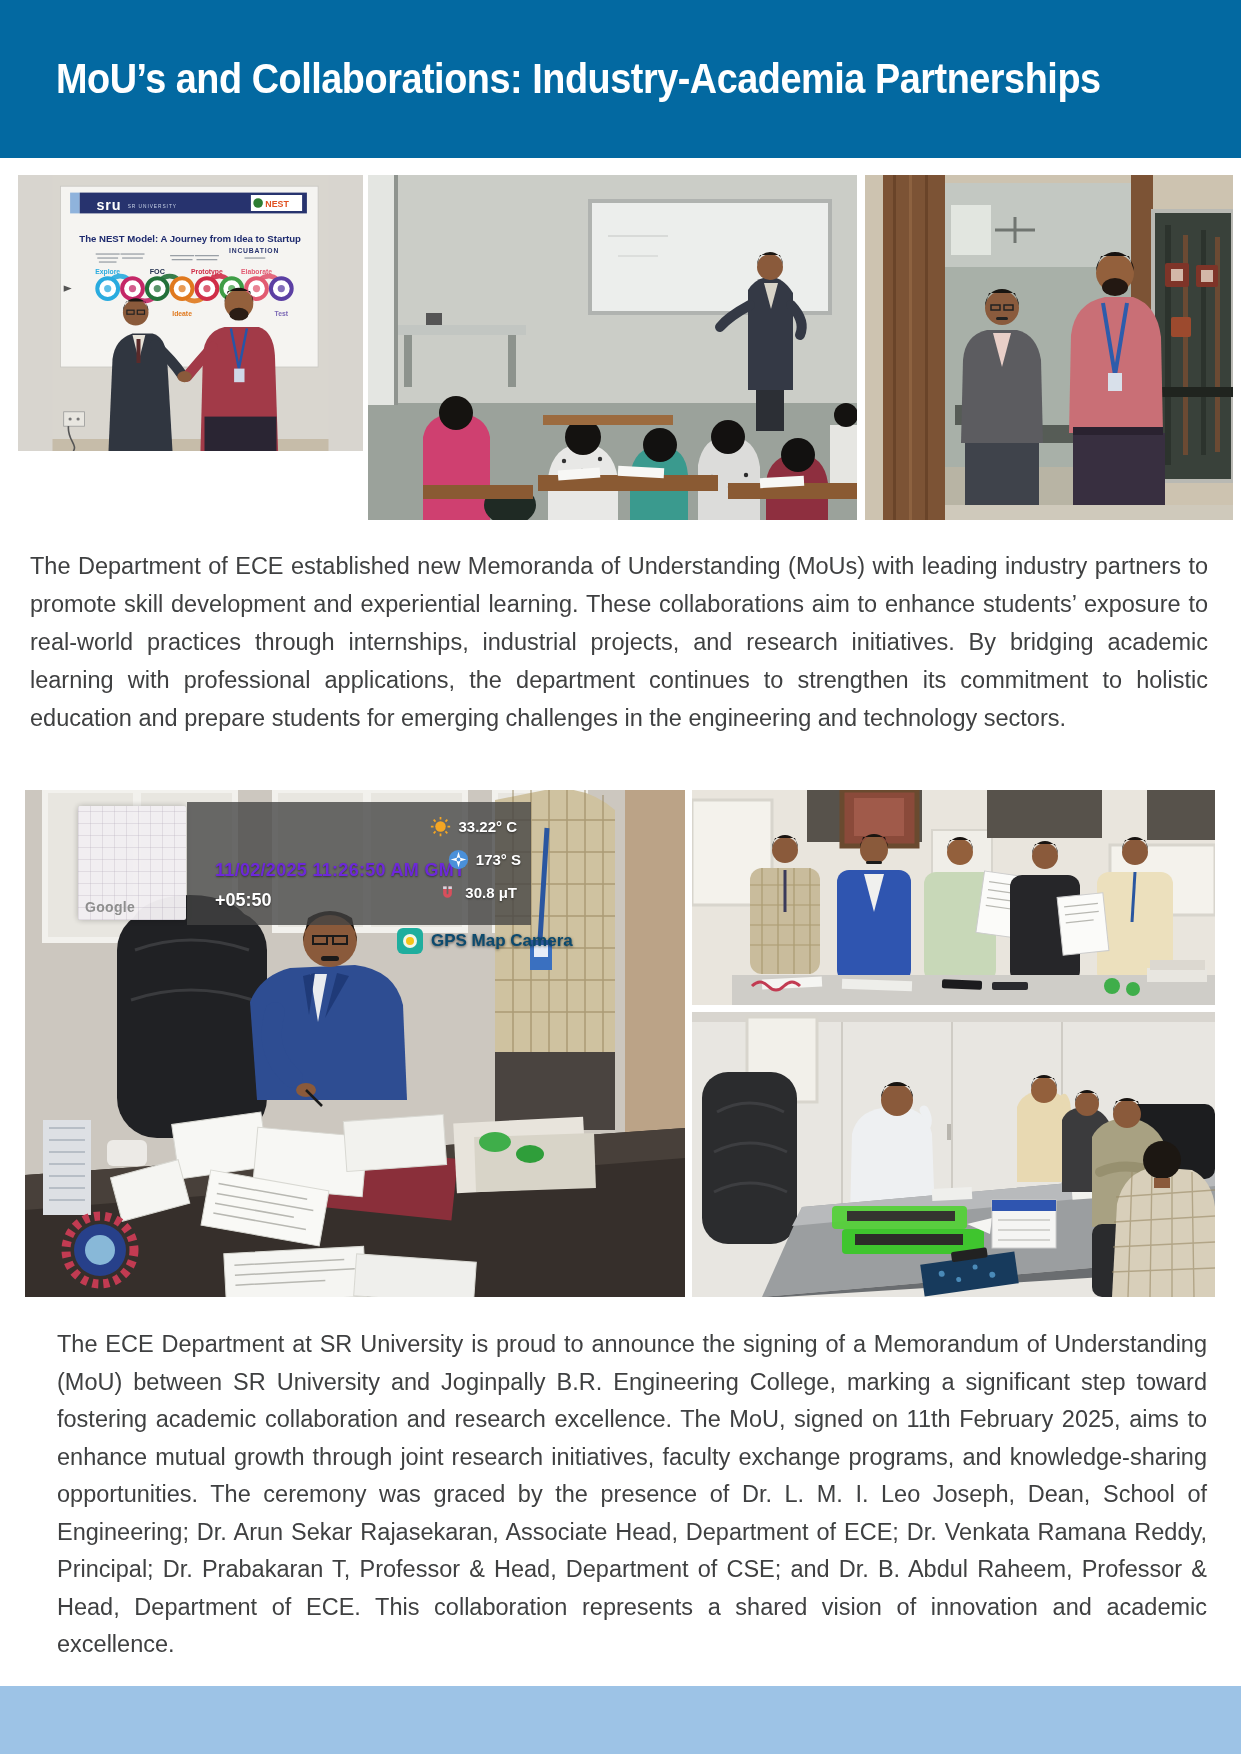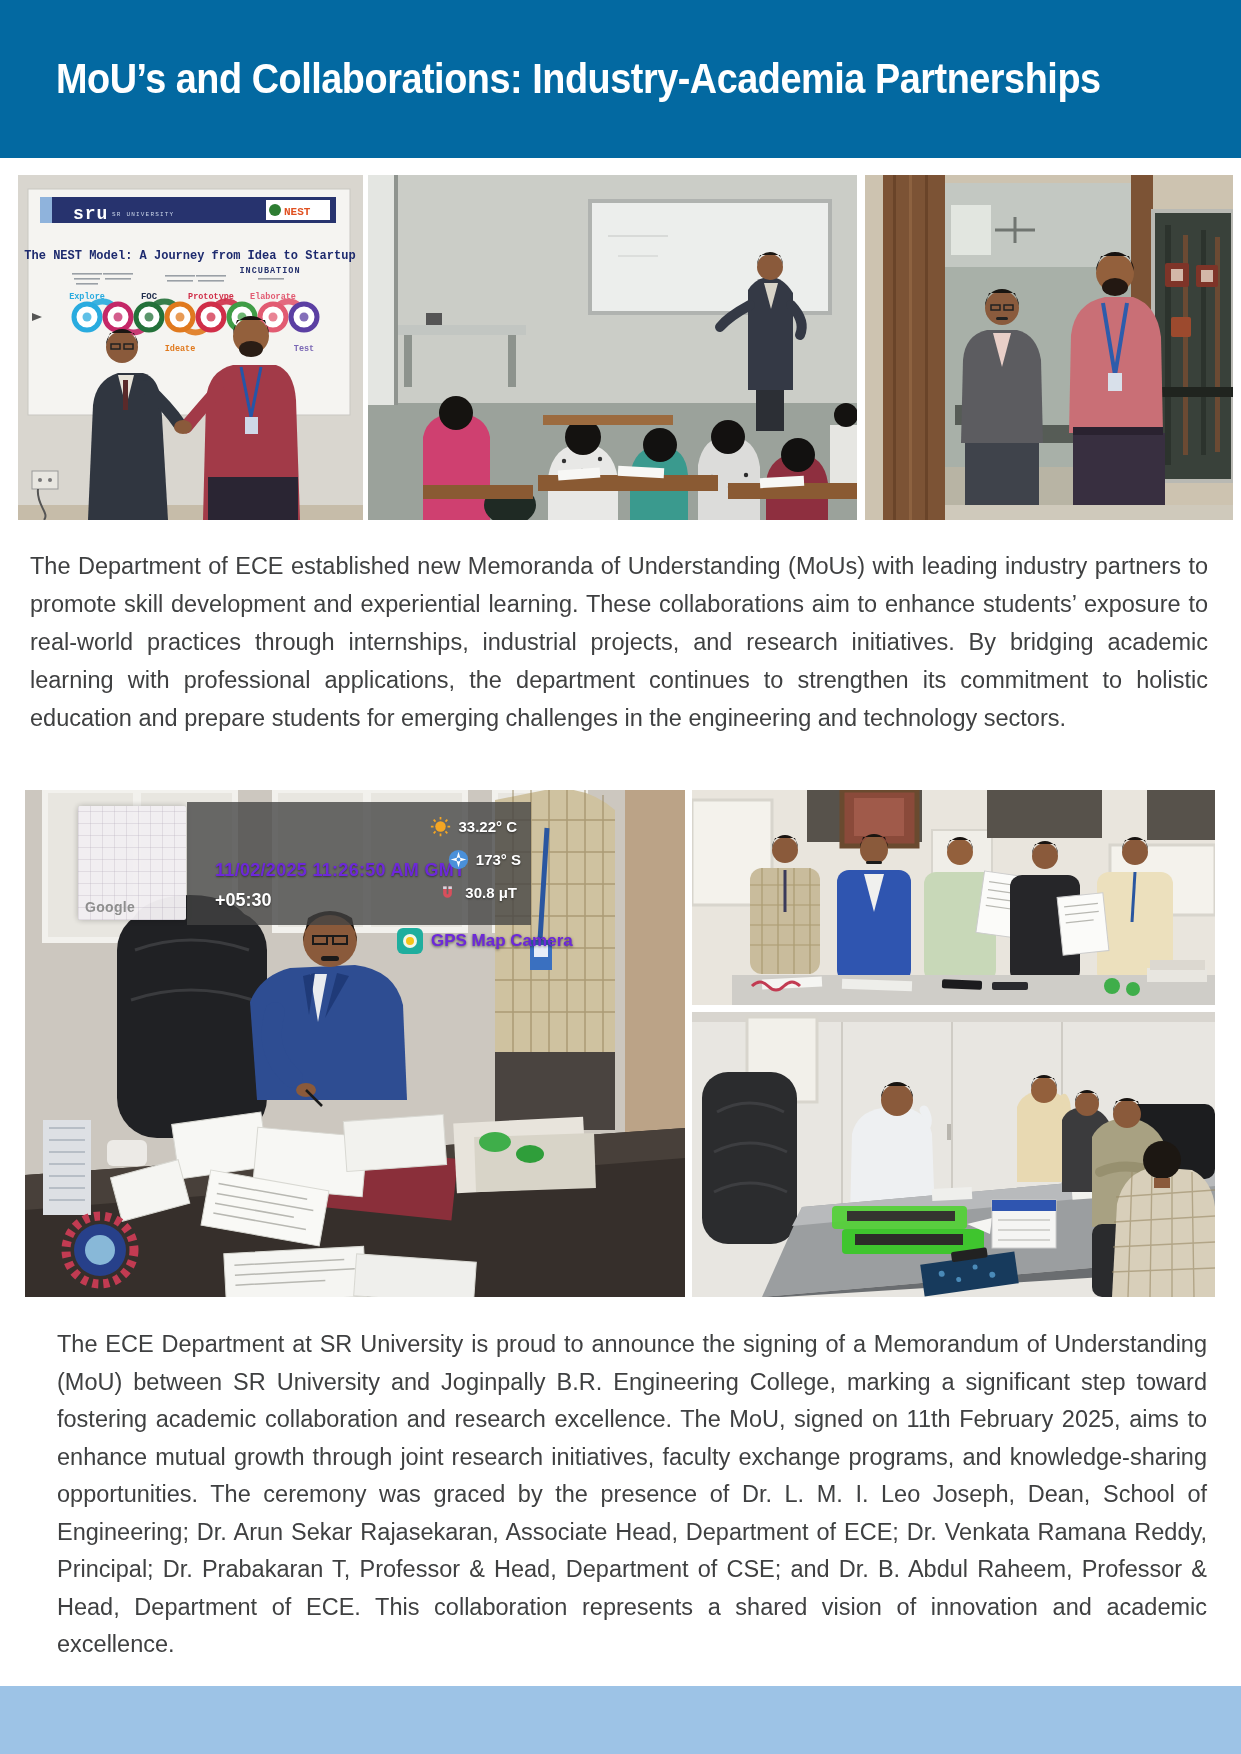--- a/index.html
+++ b/index.html
@@ -9,21 +9,21 @@
   
   .banner { position:absolute; left:0; top:0; width:1241px; height:158px;
             background:#0369a1; display:flex; align-items:center; }
   .banner h1 { margin:0; padding-left:56px; font-size:42px; font-weight:700;
                color:#ffffff; letter-spacing:-0.5px; white-space:nowrap; }
   .title-inner { display:inline-block; transform:scaleX(.9); transform-origin:left center; }
 
   
   .photo { position:absolute; margin:0; overflow:hidden; background:#d8d5cf; }
   .photo svg { display:block; width:100%; height:100%; }
-  #ph-nest  { left:18px;  top:175px;  width:345px; height:345px;font-family:Liberation Mono, monospace; }
+  #ph-nest  { left:18px;  top:175px;  width:345px; height:276px; }
   #ph-class { left:368px; top:175px;  width:489px; height:345px; }
   #ph-door  { left:865px; top:175px;  width:368px; height:345px; }
   #ph-desk  { left:25px;  top:790px;  width:660px; height:507px; }
   #ph-group { left:692px; top:790px;  width:523px; height:215px; }
   #ph-meet  { left:692px; top:1012px; width:523px; height:285px; }
 
   
   .body-text { position:absolute; margin:0; color:#3f4041; text-align:justify; }
   #para1 { left:30px; top:547px;  width:1178px; font-size:23.5px; line-height:38px; }
   #para2 { left:57px; top:1326px; width:1150px; font-size:23.5px; line-height:37.5px; }
@@ -50,21 +50,21 @@
                   color:#fff; text-shadow:0 1px 2px rgba(0,0,0,.45); }
   .readout { position:absolute; display:flex; align-items:center; gap:7px;
              font-size:15px; font-weight:700; color:#fff;
              text-shadow:0 1px 2px rgba(0,0,0,.5); white-space:nowrap; }
   .readout svg { width:21px; height:21px; }
   #readout-temp    { right:14px; top:14px;text-align:center; }
   #readout-compass { right:10px; top:47px;text-align:center; }
   #readout-mag     { right:14px; top:80px; }
   .gps-badge { position:absolute; left:372px; top:138px; display:flex; align-items:center; gap:8px; }
   .gps-badge svg { width:26px; height:26px; }
-  .gps-badge span { font-size:17px; font-weight:700; color:#6d28d9;
+  .gps-badge span { font-size:17px; font-weight:700; color:#0c4a6e;
                     text-shadow:0 1px 3px rgba(0,0,0,.6); }
 </style>
 </head>
 <body>
 
 <div class="page">
 
   <header class="banner">
     <h1><span class="title-inner">MoU’s and Collaborations: Industry-Academia Partnerships</span></h1>
   </header>
@@ -355,21 +355,21 @@
         </g>
         <rect x="330" y="468" width="120" height="42" fill="#efefec" stroke="#d8d8d2" transform="rotate(4 390 489)"></rect>
       </g>
     </svg>
     <div class="gps-overlay">
       <div class="map-thumb">
         <span class="google-mark">Google</span>
       </div>
       <div class="stamp-bar">
         <div class="stamp-datetime">11/02/2025 11:26:50 AM GMT</div>
-        <div class="stamp-offset">+05:30</div>
+        <div class="stamp-offset">+05:50</div>
         <div class="readout" id="readout-temp">
           <svg viewBox="0 0 24 24">
             <circle cx="12" cy="12" r="6" fill="#f5a623"></circle>
             <g stroke="#f5a623" stroke-width="2">
               <path d="M12,1 L12,4 M12,20 L12,23 M1,12 L4,12 M20,12 L23,12 M4.2,4.2 L6.3,6.3 M17.7,17.7 L19.8,19.8 M4.2,19.8 L6.3,17.7 M17.7,6.3 L19.8,4.2"></path>
             </g>
           </svg>
           <span>33.22° C</span>
         </div>
         <div class="readout" id="readout-compass">

